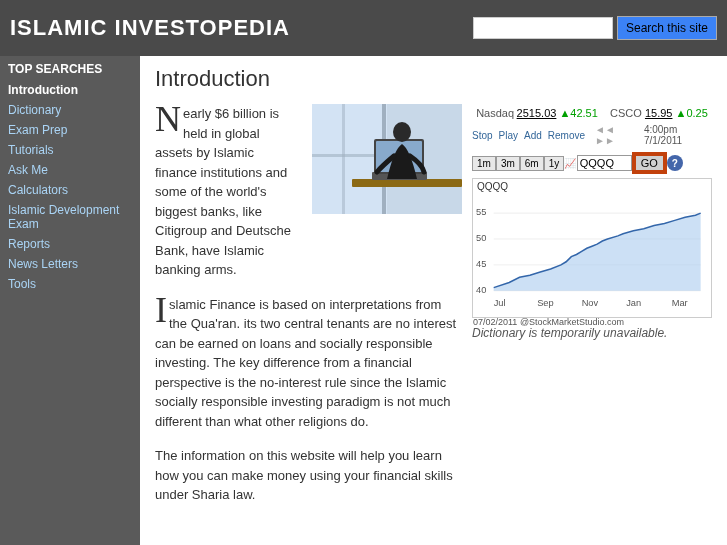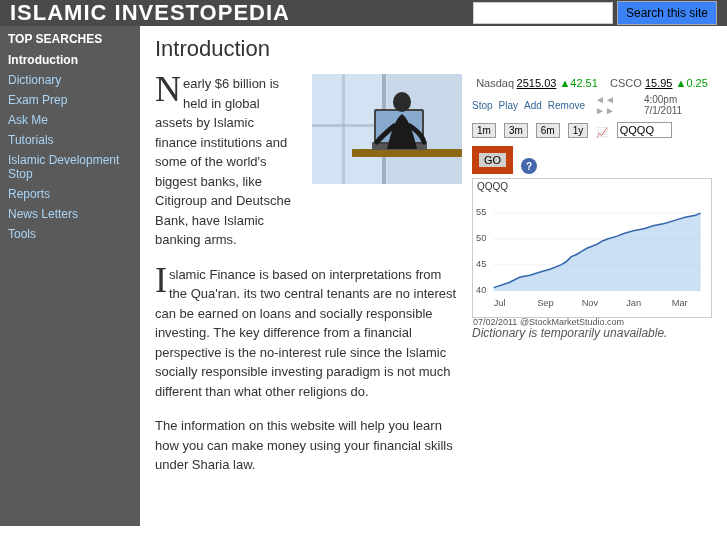--- a/index.html
+++ b/index.html
@@ -1,21 +1,21 @@
 <!DOCTYPE html>
 <html><head>
   <meta charset="utf-8">
   <style>
     * { margin: 0; padding: 0; box-sizing: border-box; }
     body { font-family: Arial, sans-serif; font-size: 13px; background: #fff; width: 727px; }
 
     
     #header {
       background: #4a4a4a;
-      padding: 0 10px;
+      padding: 15px 10px;
       display: flex;
       align-items: center;
       justify-content: space-between;
     }
     #header-title {
       color: #fff;
       font-size: 22px;
       font-weight: bold;
       letter-spacing: 1px;
     }
@@ -157,41 +157,41 @@
       gap: 6px;
       padding: 2px 0;
       justify-content: center;
       align-items: center;
     }
     .stock-link { color: #336699; cursor: pointer; font-size: 10px; }
     .stock-time { color: #555; font-size: 10px; margin-left: auto; }
 
     #stock-controls {
       display: flex;
-      align-items: flex-end;
-      gap: 8px;
+      align-items: center;
+      gap: 0;
       margin: 4px 0;
       flex-wrap: wrap;
     }
     .time-btn {
       border: 1px solid #999;
       background: #e8e8e8;
       font-size: 10px;
       padding: 1px 4px;
       cursor: pointer;
     }
     .ticker-input {
       border: 1px solid #999;
       width: 55px;
       font-size: 11px;
       padding: 1px 2px;
     }
     .go-btn {
       background: #d0d0d0;
-      border: 7px solid #c2410c;
+      border: 4px solid #c2410c;
       font-size: 11px;
       padding: 1px 5px;
       cursor: pointer;
     }
     .help-btn {
       background: #4466aa;
       color: #fff;
       border-radius: 50%;
       width: 16px;
       height: 16px;
@@ -253,23 +253,24 @@
   </div>
 </div>
 
 <div id="layout">
 
   <div id="sidebar">
     <div id="sidebar-header">TOP SEARCHES</div>
     <a class="sidebar-item active">Introduction</a>
     <a class="sidebar-item">Dictionary</a>
     <a class="sidebar-item">Exam Prep</a>
+    <a class="sidebar-item">Tutorials</a>
     <a class="sidebar-item">Ask Me</a>
-    <a class="sidebar-item">Tutorials</a>
-    <a class="sidebar-item">Islamic Development Stop</a>
+    <a class="sidebar-item">Calculators</a>
+    <a class="sidebar-item">Islamic Development Exam</a>
     <a class="sidebar-item">Reports</a>
     <a class="sidebar-item">News Letters</a>
     <a class="sidebar-item">Tools</a>
   </div>
 
   <div id="main">
     <h1 id="page-title">Introduction</h1>
 
     <div id="main-content-area">
       <div id="article-body">

